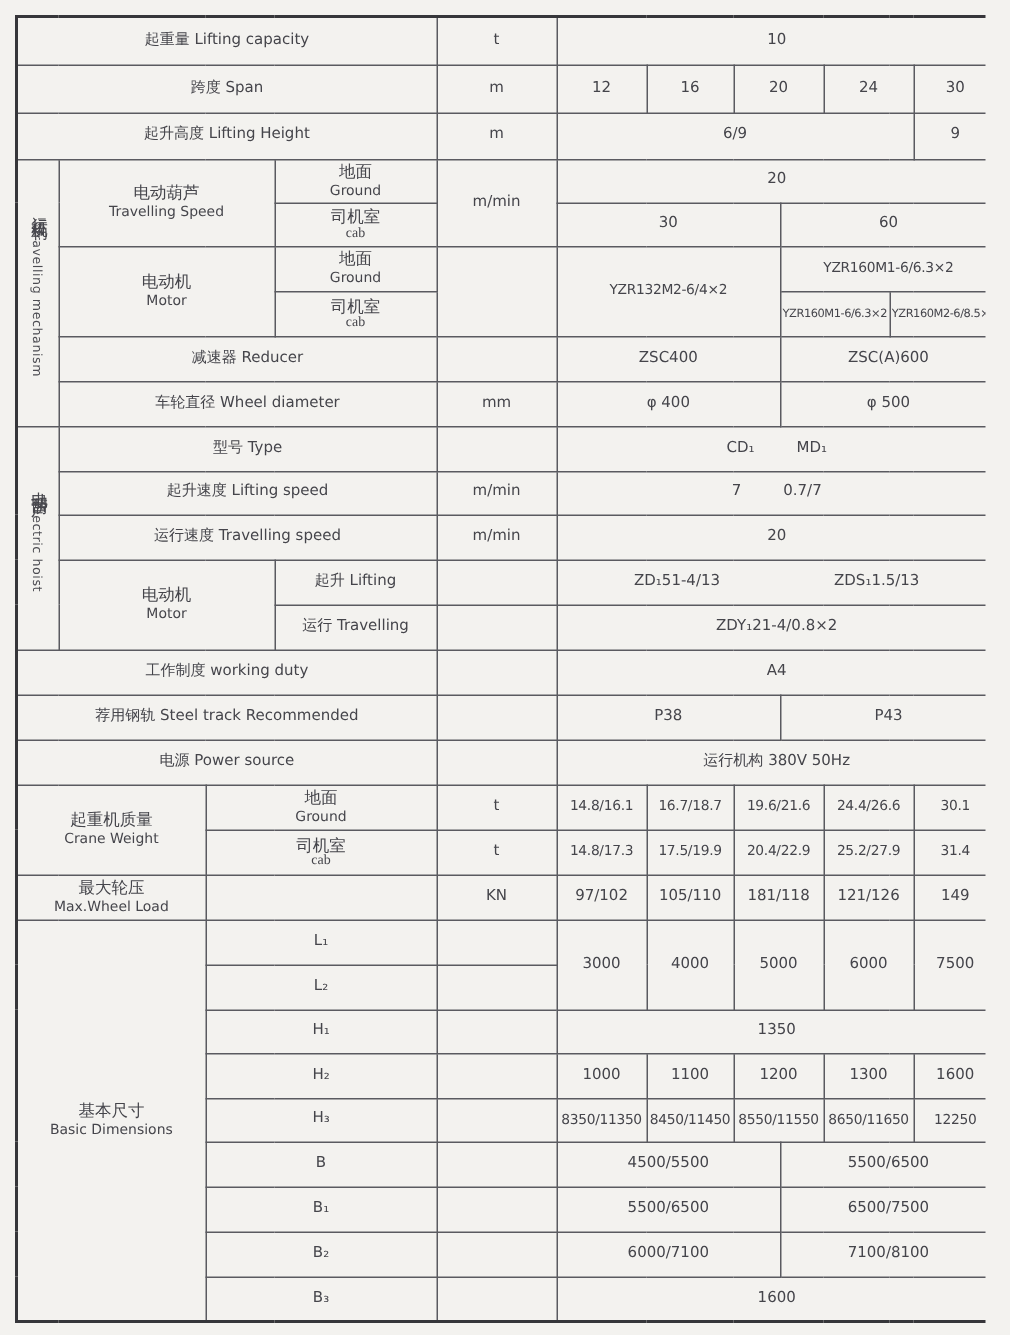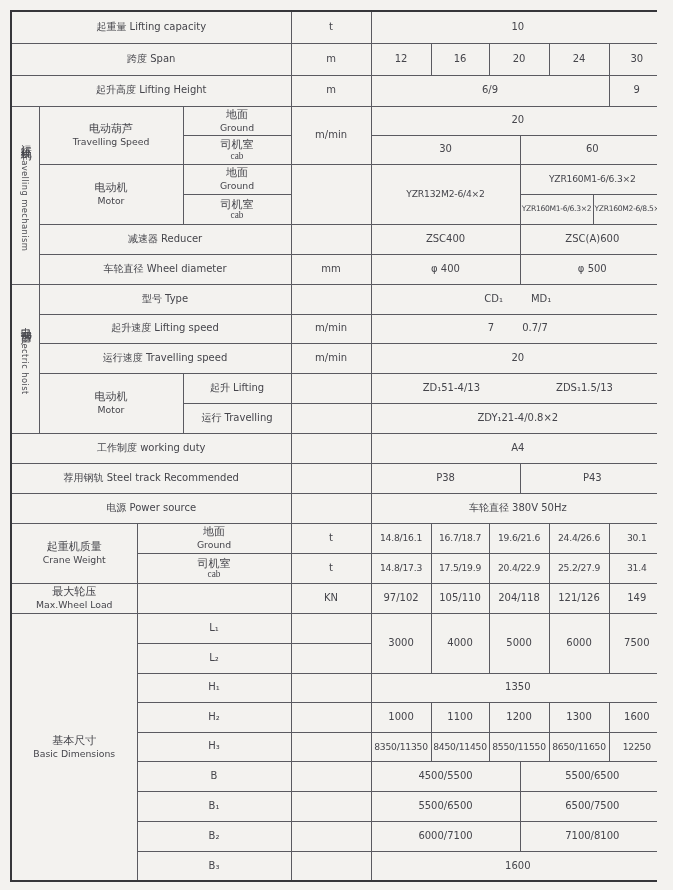--- a/index.html
+++ b/index.html
@@ -209,21 +209,21 @@
   <tr class="h30">
     <td colspan="4"><span>荐用钢轨 Steel track Recommended</span></td>
     <td></td>
     <td colspan="3"><span>P38</span></td>
     <td colspan="4"><span>P43</span></td>
   </tr>
 
   <tr class="h30">
     <td colspan="4"><span>电源 Power source</span></td>
     <td></td>
-    <td colspan="7"><span>车轮直径  380V  50Hz</span></td>
+    <td colspan="7"><span>运行机构  380V  50Hz</span></td>
   </tr>
 
   <tr class="h30">
     <td colspan="2" rowspan="2" class="l2">
       <span class="zh">起重机质量</span>
       <span class="en">Crane Weight</span>
     </td>
     <td colspan="2" class="l2">
       <span class="zh">地面</span>
       <span class="en">Ground</span>
@@ -251,21 +251,21 @@
 
   <tr class="h30">
     <td colspan="2" class="l2">
       <span class="zh">最大轮压</span>
       <span class="en">Max.Wheel Load</span>
     </td>
     <td colspan="2"></td>
     <td><span>KN</span></td>
     <td><span>97/102</span></td>
     <td><span>105/110</span></td>
-    <td colspan="2"><span>204/118</span></td>
+    <td colspan="2"><span>181/118</span></td>
     <td colspan="2"><span>121/126</span></td>
     <td><span>149</span></td>
   </tr>
 
   <tr class="h30">
     <td colspan="2" rowspan="9" class="l2">
       <span class="zh">基本尺寸</span>
       <span class="en">Basic Dimensions</span>
     </td>
     <td colspan="2"><span>L₁</span></td>

